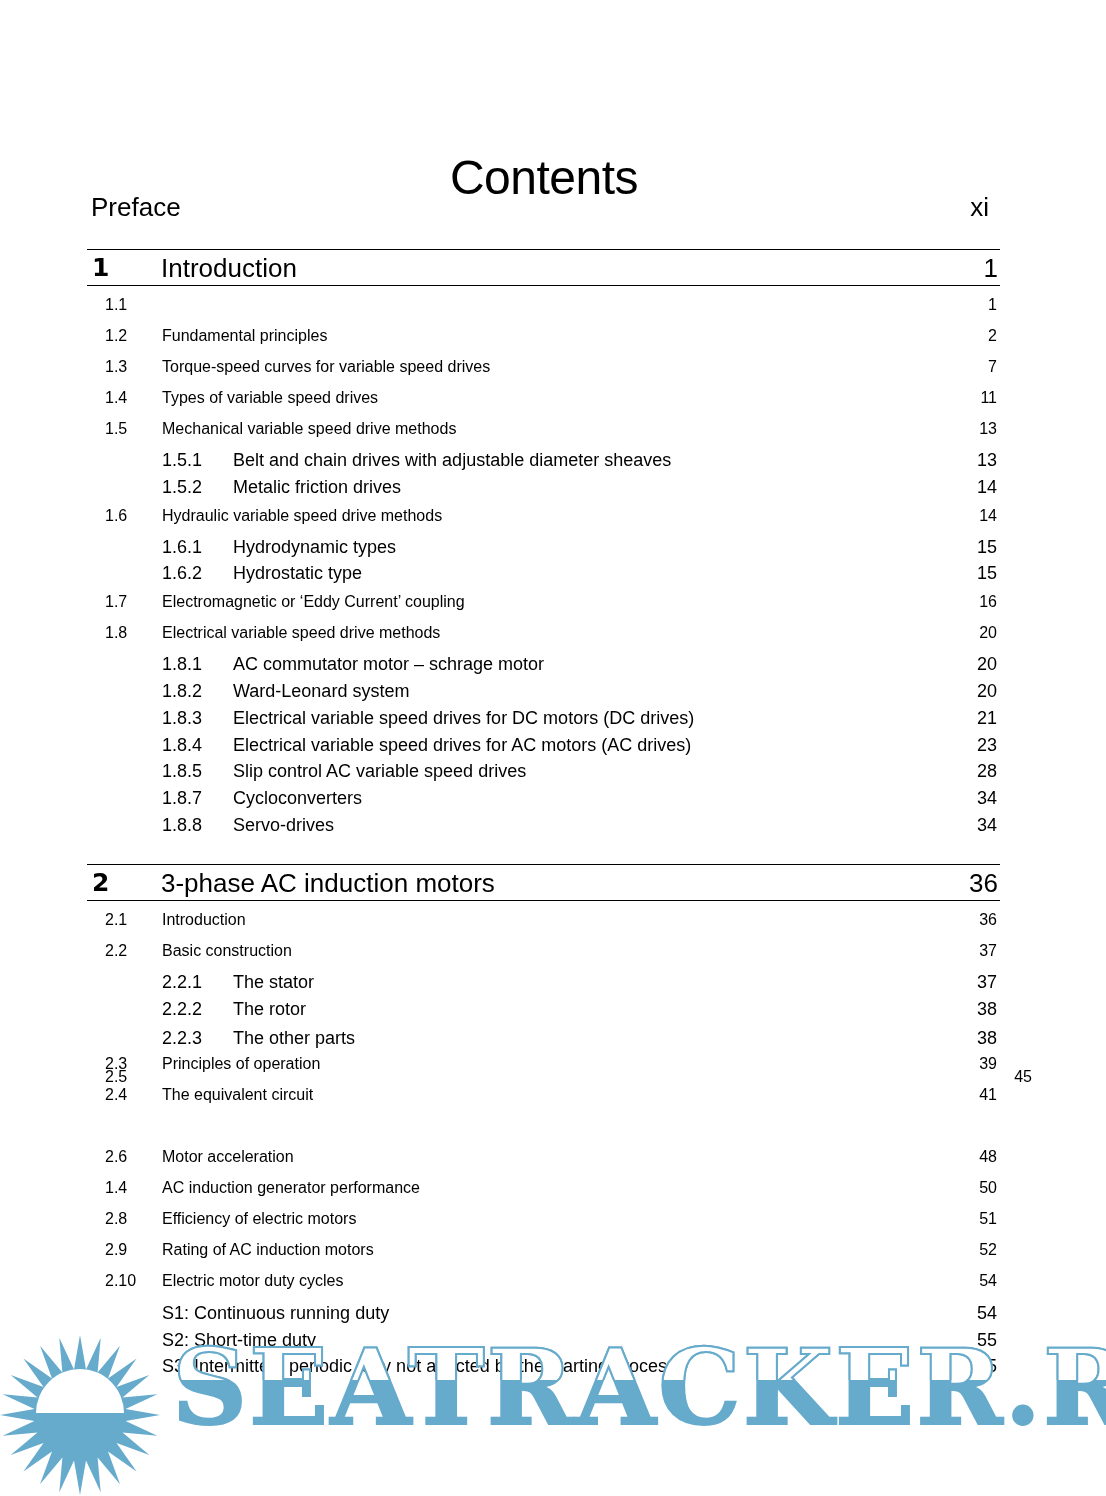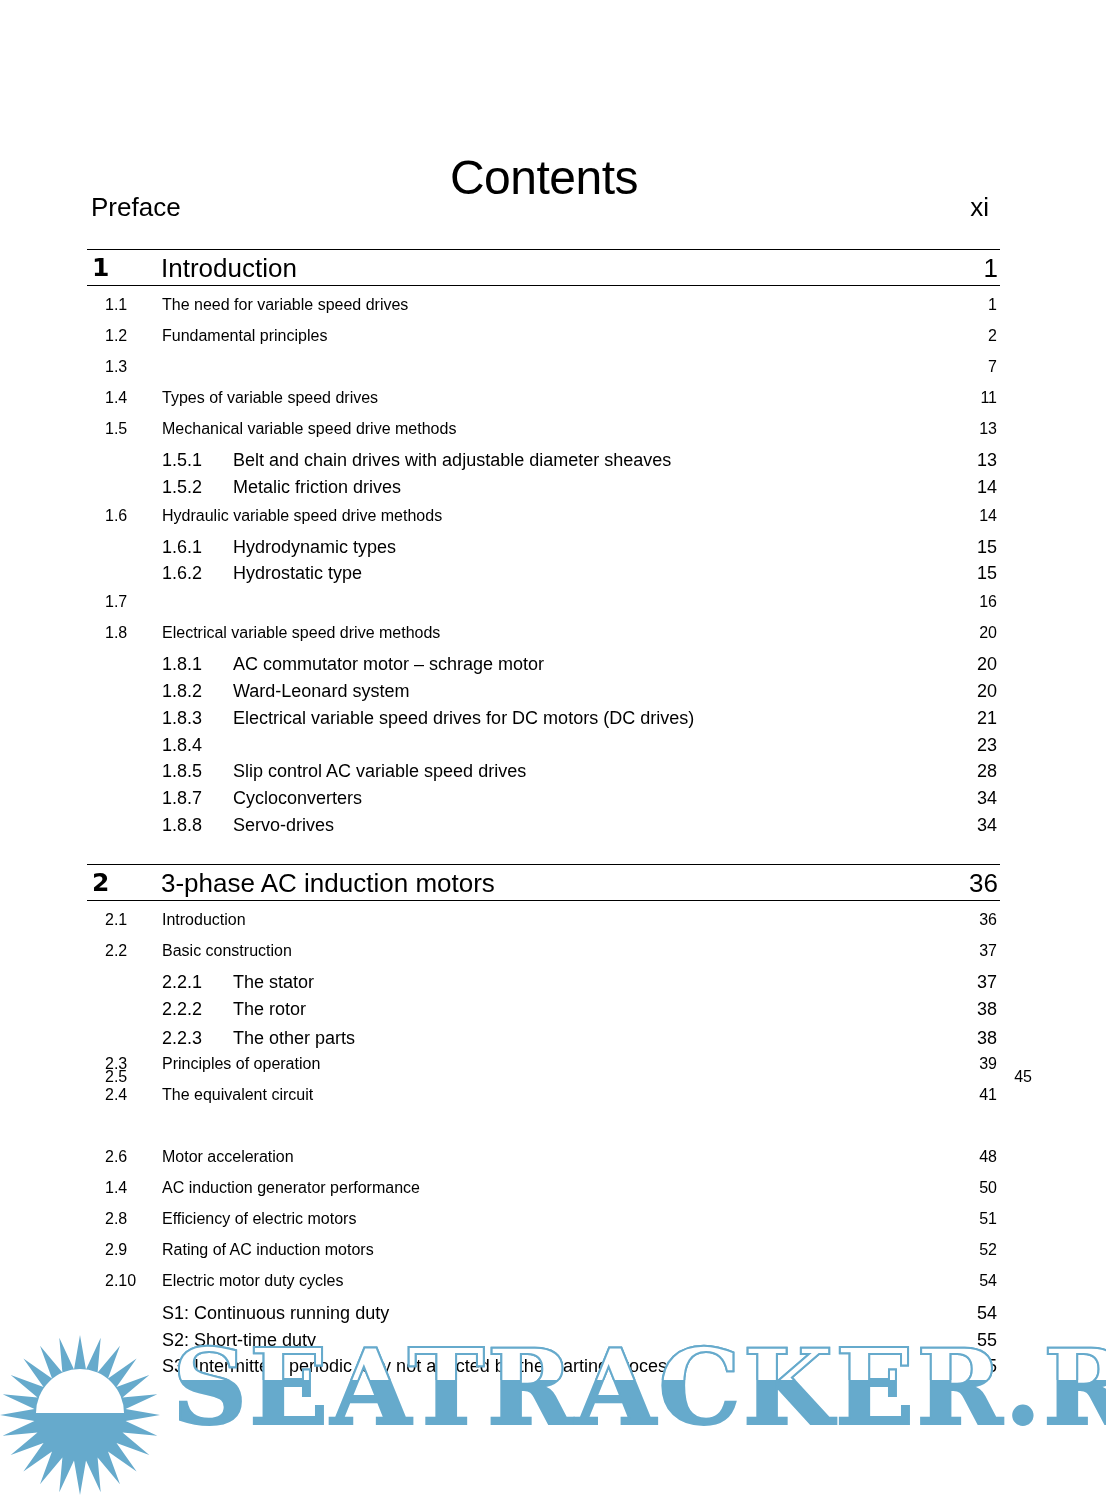--- a/index.html
+++ b/index.html
@@ -49,30 +49,30 @@
 </div>
 
 <div class="chap" style="top:249px;">
   <span class="num">1</span>
   <span class="title">Introduction</span>
   <span class="page">1</span>
 </div>
 <div id="ch0">
     <div class="row sec" style="top: 296px;">
       <span class="num">1.1</span>
-      <span class="title">The need for variable speed drives</span>
       <span class="page">1</span>
     </div>
     <div class="row sec" style="top: 327px;">
       <span class="num">1.2</span>
       <span class="title">Fundamental principles</span>
       <span class="page">2</span>
     </div>
     <div class="row sec" style="top: 358px;">
       <span class="num">1.3</span>
+      <span class="title">Torque-speed curves for variable speed drives</span>
       <span class="page">7</span>
     </div>
     <div class="row sec" style="top: 389px;">
       <span class="num">1.4</span>
       <span class="title">Types of variable speed drives</span>
       <span class="page">11</span>
     </div>
     <div class="row sec" style="top: 420px;">
       <span class="num">1.5</span>
       <span class="title">Mechanical variable speed drive methods</span>
@@ -98,20 +98,21 @@
       <span class="title">Hydrodynamic types</span>
       <span class="page">15</span>
     </div>
     <div class="row sub" style="top: 563.4px;">
       <span class="num">1.6.2</span>
       <span class="title">Hydrostatic type</span>
       <span class="page">15</span>
     </div>
     <div class="row sec" style="top: 593.4px;">
       <span class="num">1.7</span>
+      <span class="title">Electromagnetic or ‘Eddy Current’ coupling</span>
       <span class="page">16</span>
     </div>
     <div class="row sec" style="top: 624.4px;">
       <span class="num">1.8</span>
       <span class="title">Electrical variable speed drive methods</span>
       <span class="page">20</span>
     </div>
     <div class="row sub" style="top: 654.4px;">
       <span class="num">1.8.1</span>
       <span class="title">AC commutator motor – schrage motor</span>
@@ -122,20 +123,21 @@
       <span class="title">Ward-Leonard system</span>
       <span class="page">20</span>
     </div>
     <div class="row sub" style="top: 707.8px;">
       <span class="num">1.8.3</span>
       <span class="title">Electrical variable speed drives for DC motors (DC drives)</span>
       <span class="page">21</span>
     </div>
     <div class="row sub" style="top: 734.5px;">
       <span class="num">1.8.4</span>
+      <span class="title">Electrical variable speed drives for AC motors (AC drives)</span>
       <span class="page">23</span>
     </div>
     <div class="row sub" style="top: 761.2px;">
       <span class="num">1.8.5</span>
       <span class="title">Slip control AC variable speed drives</span>
       <span class="page">28</span>
     </div>
     <div class="row sub" style="top: 787.9px;">
       <span class="num">1.8.7</span>
       <span class="title">Cycloconverters</span>

